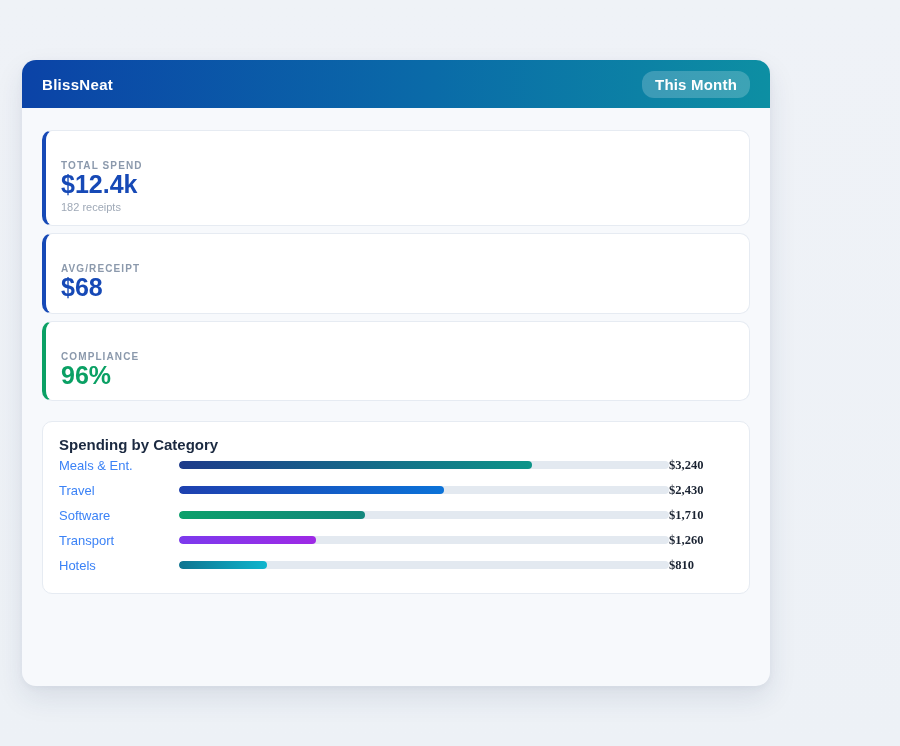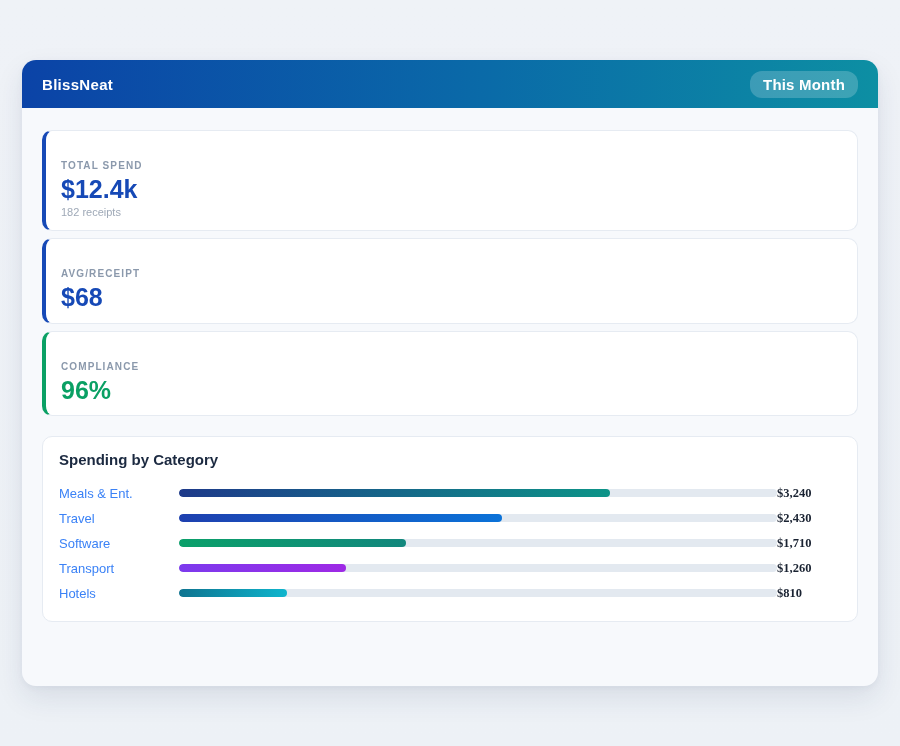--- a/index.html
+++ b/index.html
@@ -6,21 +6,21 @@
   html, body { width: 900px; height: 746px; }
   body {
     background: linear-gradient(180deg, #eff2f7 0%, #edf1f6 100%);
     font-family: "Liberation Sans", sans-serif;
     position: relative;
     overflow: hidden;
   }
   .panel {
     position: absolute;
     left: 22px; top: 60px;
-    width: 856px; height: 626px;
+    width: 748px; height: 626px;
     background: #f7f9fc;
     border-radius: 14px;
     box-shadow: 0 12px 28px rgba(30, 50, 90, 0.10), 0 2px 6px rgba(30,50,90,0.05);
   }
   .app-header {
     height: 48px;
     border-radius: 14px 14px 0 0;
     background: linear-gradient(90deg, #0b43a7 0%, #0a6ba8 55%, #0d8fa3 100%);
     display: flex;
     align-items: center;
@@ -56,41 +56,39 @@
   .stat-label {
     font-size: 10px;
     font-weight: bold;
     color: #8b99ac;
     letter-spacing: 1.1px;
   }
   .stat-value {
     font-size: 25px;
     font-weight: bold;
     color: var(--valcolor, #1649b6);
-    margin-top: 5px;
     line-height: 1.05;
   }
   .stat-sub {
     font-size: 11px;
     color: #9fa9b7;
     margin-top: 4px;
   }
   .stat-sub:empty { display: none; }
   .chart-card {
     background: #ffffff;
     border: 1px solid #e6ebf2;
     border-radius: 10px;
     padding: 14px 16px 15px 16px;
     margin-top: 20px;
   }
   .chart-title {
     font-size: 15px;
     font-weight: bold;
     color: #1b2940;
-    margin-bottom: 13px;
   }
   .bar-row {
     display: flex;
     align-items: center;
     height: 25px;
   }
   .bar-label {
     width: 120px;
     font-size: 13px;
     color: #3b82f6;

